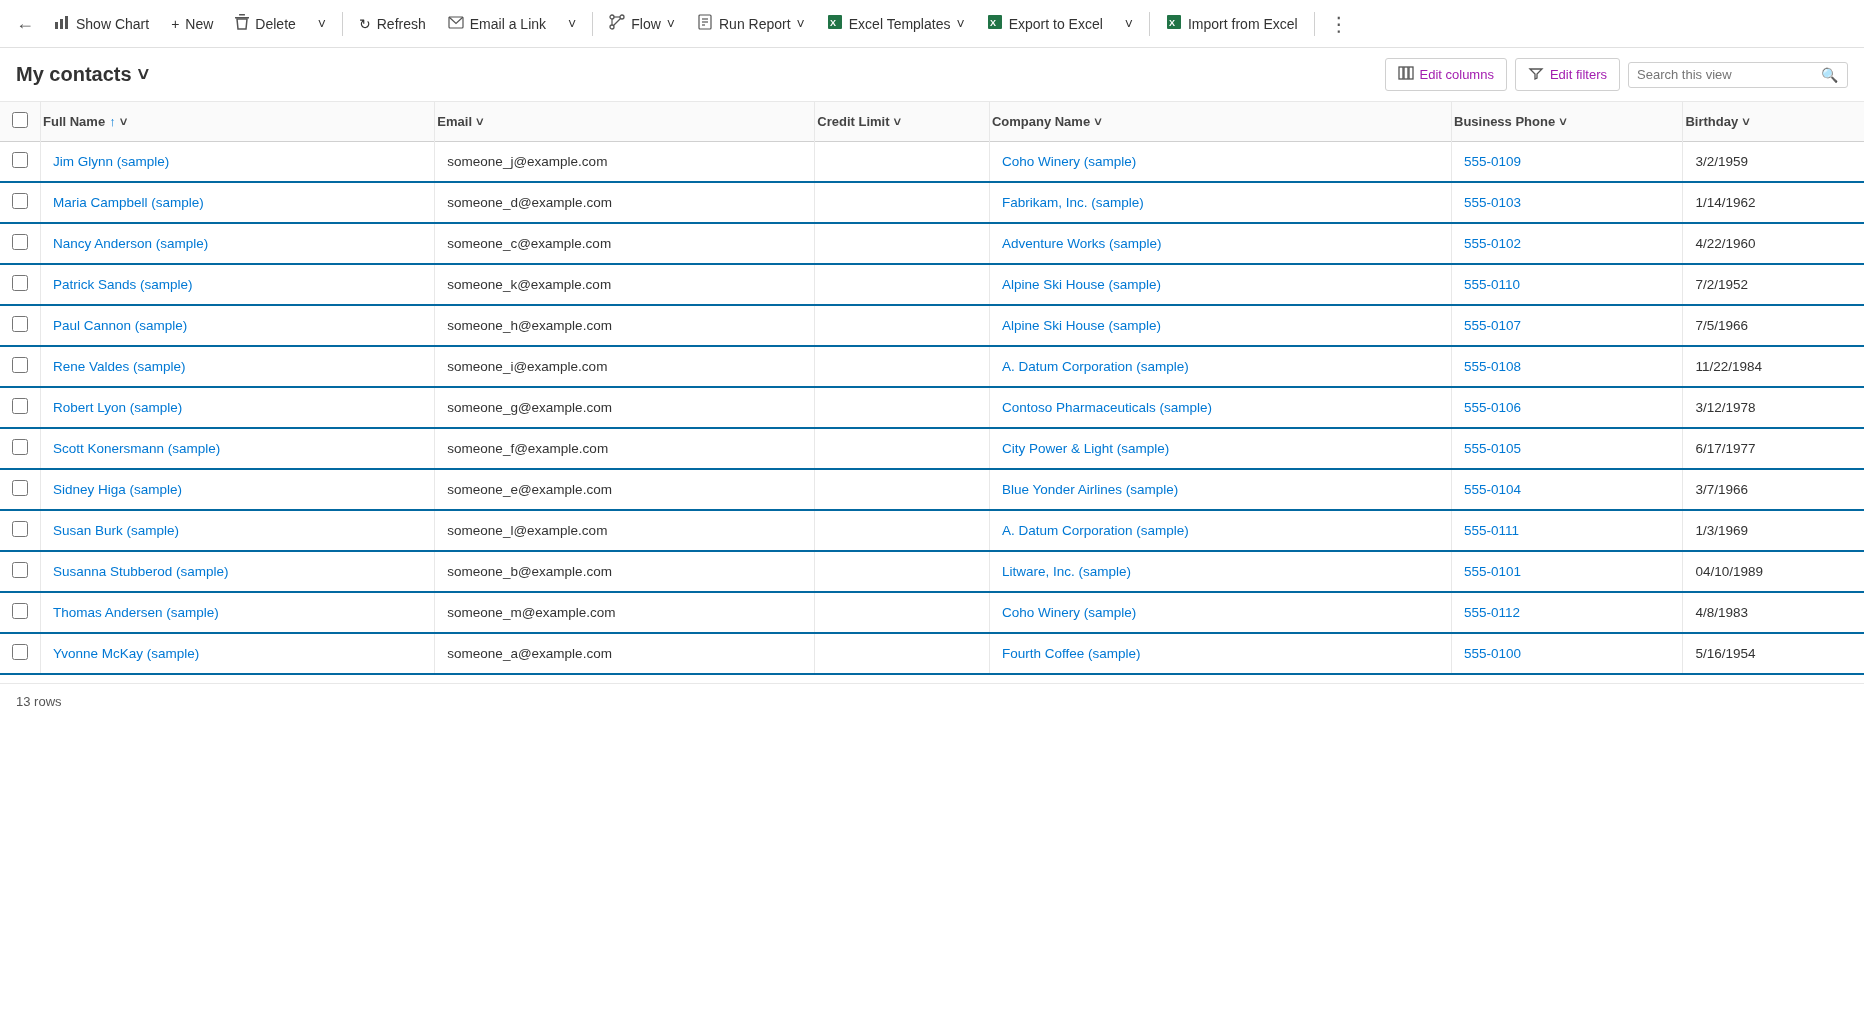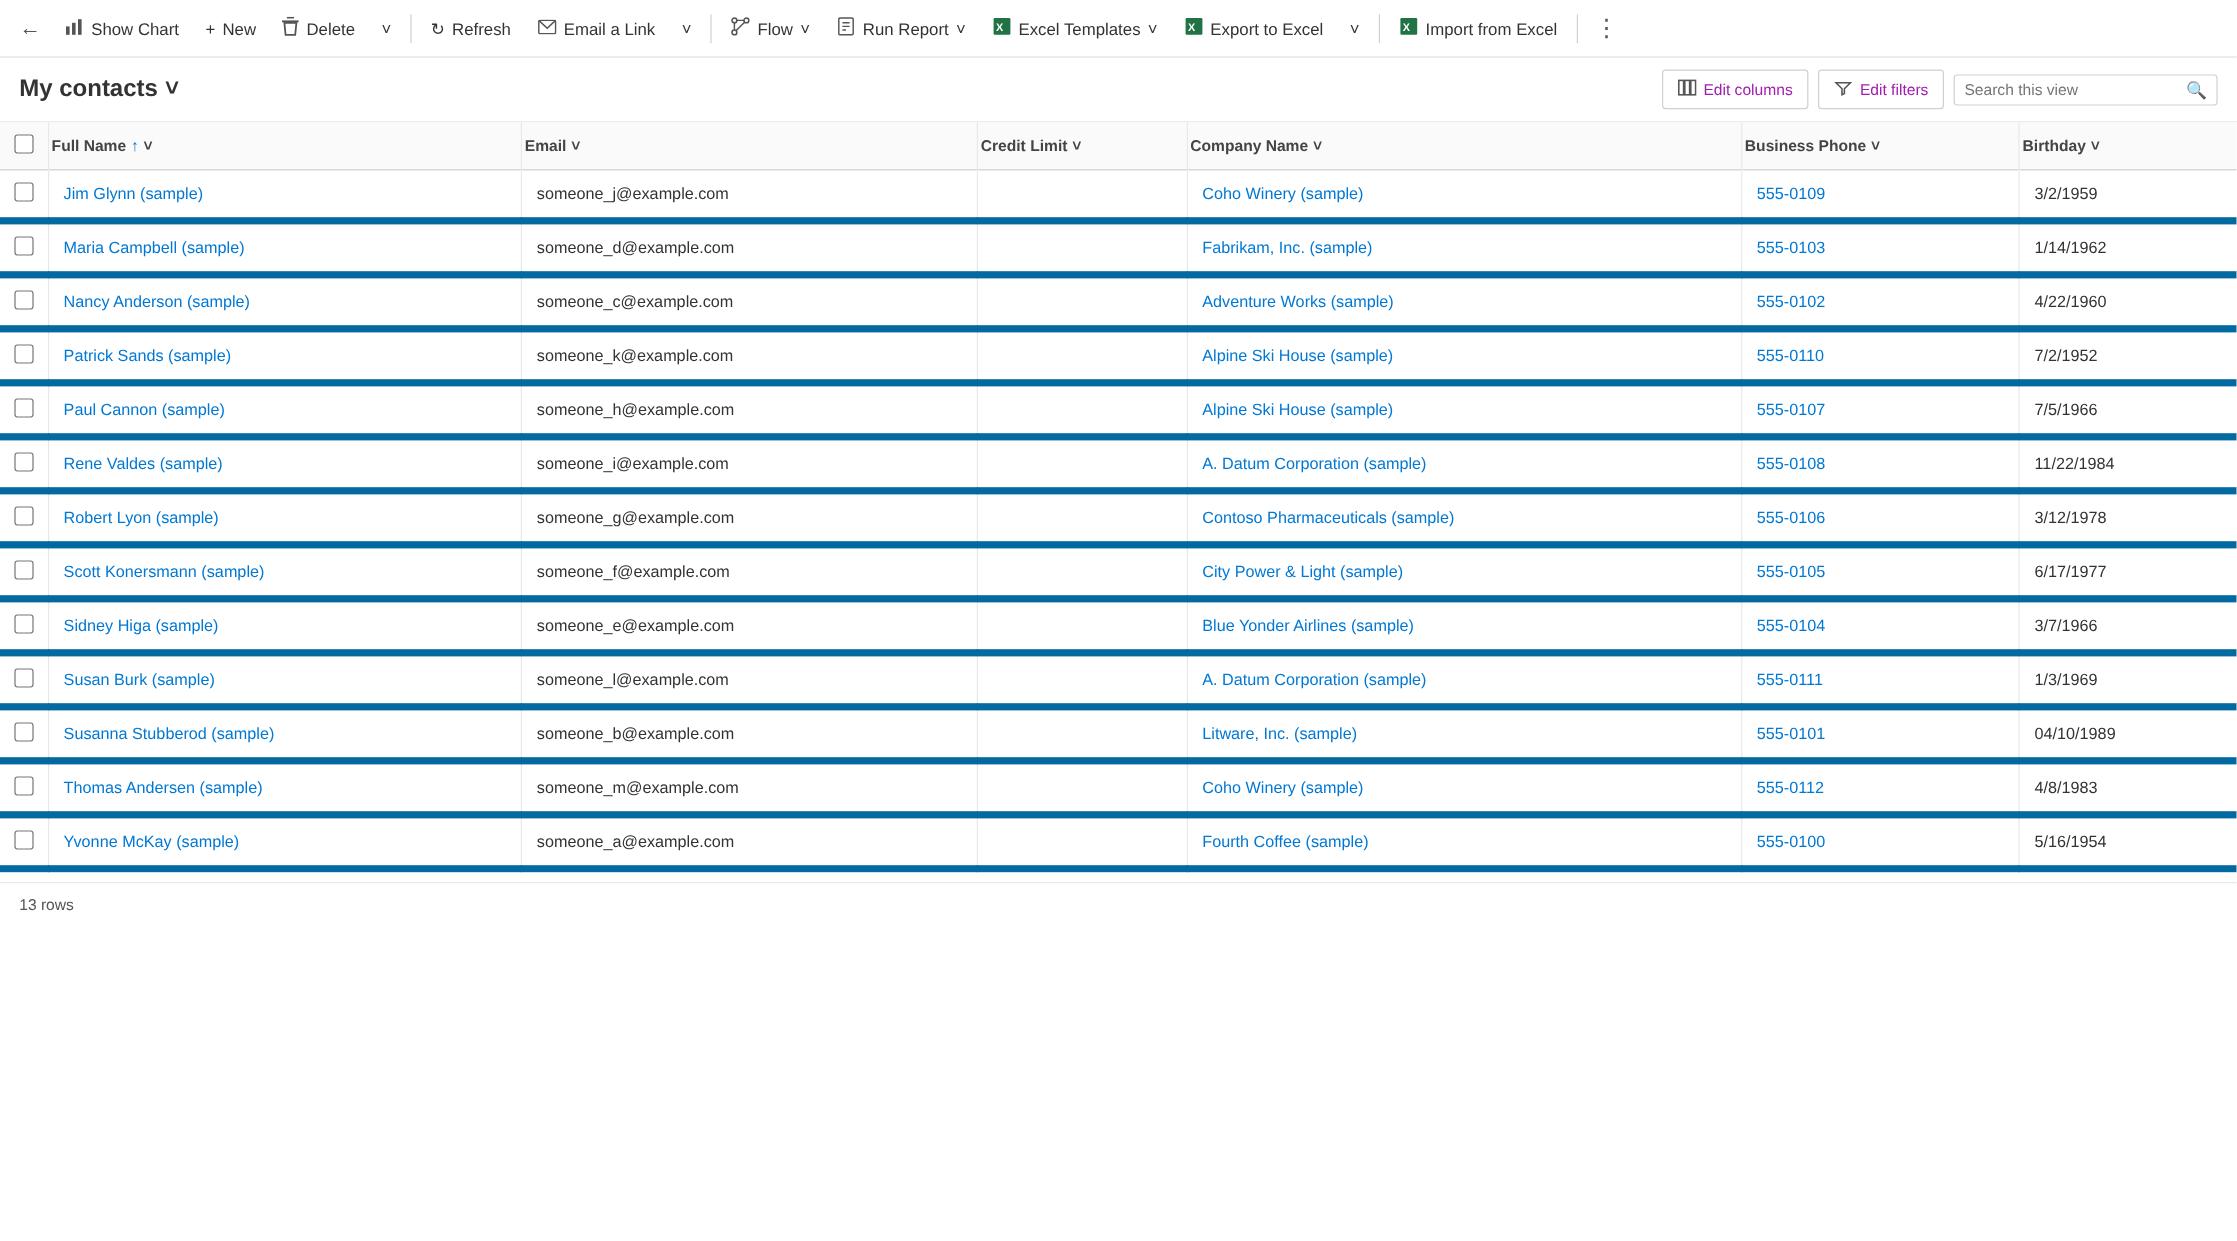--- a/index.html
+++ b/index.html
@@ -106,21 +106,21 @@
       border-right: 1px solid #e8e8e8;
     }
     th:last-child { border-right: none; }
     .th-inner {
       display: flex;
       align-items: center;
       gap: 4px;
     }
     .col-checkbox { width: 40px; text-align: center; }
     tbody tr {
-      border-bottom: 6px solid #0369a1;
+      border-bottom: 2px solid #0369a1;
     }
     td {
       padding: 10px 12px;
       font-size: 13.5px;
       border-right: 1px solid #e8e8e8;
       color: #333;
     }
     td:last-child { border-right: none; }
     .link-cell { color: #0078d4; cursor: pointer; }
     .phone-cell { color: #0078d4; cursor: pointer; }

